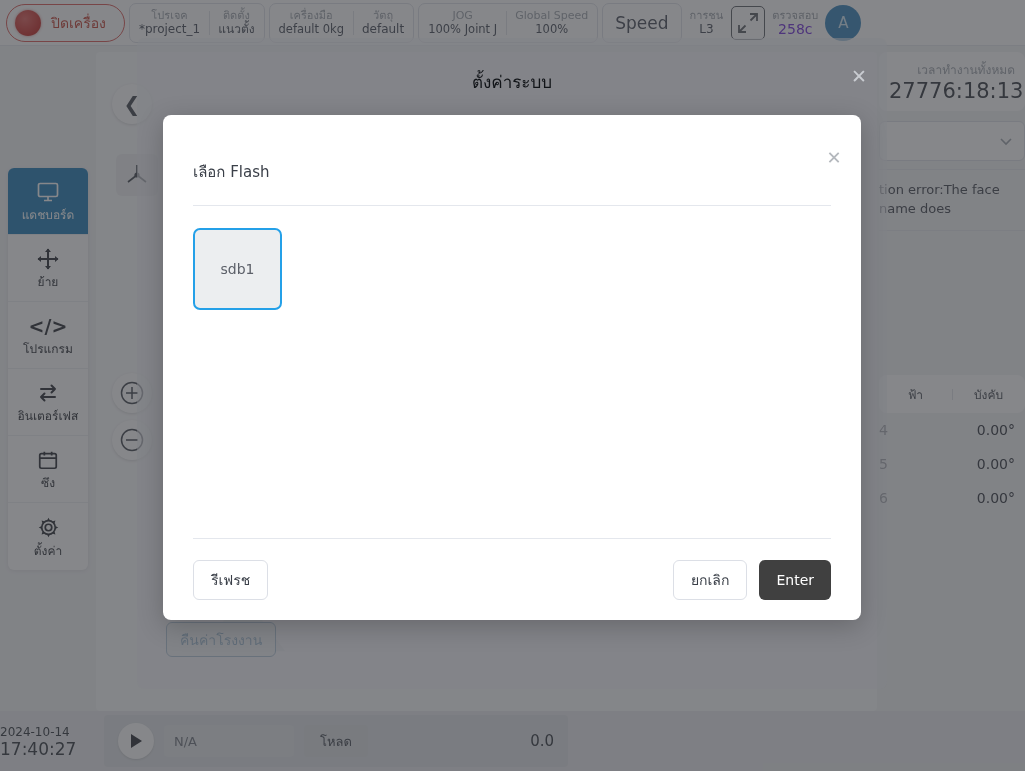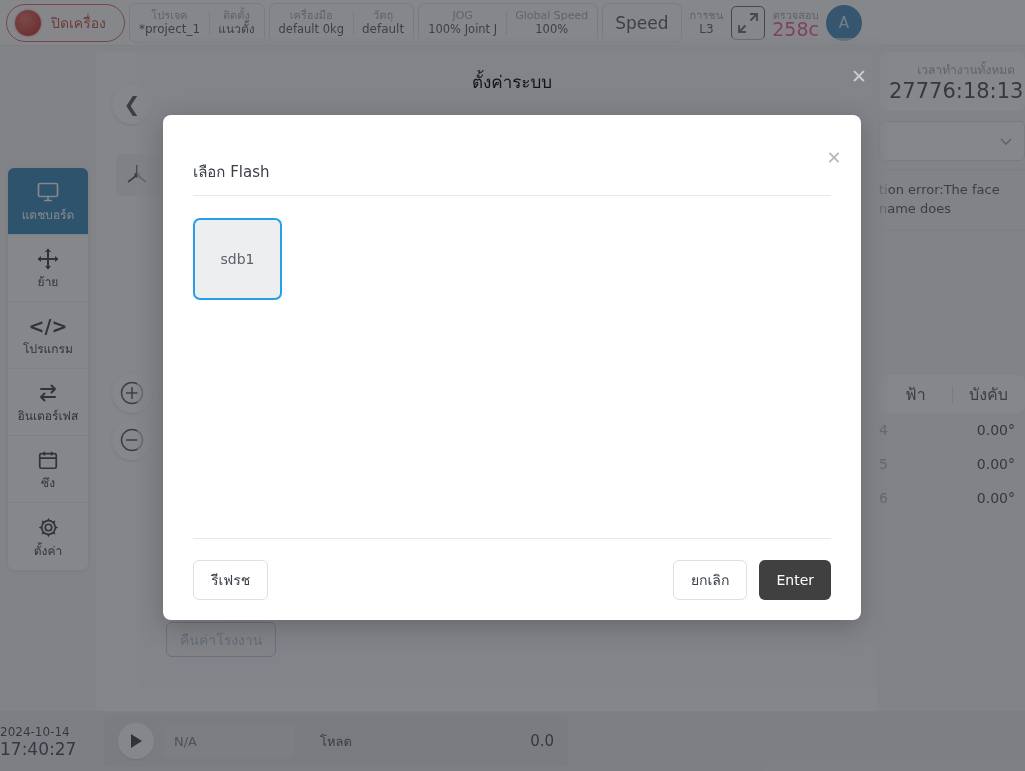--- a/index.html
+++ b/index.html
@@ -64,21 +64,21 @@
   .expand-ico {
     width: 34px; height: 34px; border: 1.6px solid #55595f; border-radius: 5px;
     position: relative; flex: none;
   }
   .expand-ico svg { position: absolute; left: 3px; top: 3px; }
   .check-box {
     display: flex; flex-direction: column; align-items: center; justify-content: center;
     padding: 0 3px;
   }
   .check-box .tc-top { font-size: 11px; }
-  .check-box .tc-bot { font-size: 19px; color: #ec4899; }
+  .check-box .tc-bot { font-size: 14px; color: #6d28d9; }
   .avatar {
     width: 36px; height: 36px; border-radius: 50%;
     background: #2d7fb8; color: #cfe6f5; font-size: 15px;
     display: flex; align-items: center; justify-content: center; flex: none;
   }
 
   
   .sidebar {
     position: absolute; left: 8px; top: 168px; width: 80px;
     background: #ffffff; border-radius: 6px; overflow: hidden;
@@ -136,21 +136,21 @@
     justify-content: flex-end; padding-right: 10px; margin-bottom: 8px;
     color: #9aa0a8;
   }
   .rerr {
     font-size: 13px; color: #3b4049; line-height: 19px;
     border-top: 1px solid #e4e7ed; border-bottom: 1px solid #e4e7ed;
     padding: 10px 0 12px 0; background: #f2f3f5;
   }
   .rtable-head {
     margin-top: 144px; background: #ffffff; border-radius: 8px;
-    height: 38px; display: flex; align-items: center; font-size: 16px;
+    height: 38px; display: flex; align-items: center; font-size: 12px;
     color: #3b4049;
   }
   .rth { flex: 1; text-align: center; position: relative; }
   .rth + .rth::before {
     content: ""; position: absolute; left: 0; top: 4px; bottom: 4px;
     width: 1px; background: #dfe2e6;
   }
   .rrow {
     height: 34px; display: flex; align-items: center;
     font-size: 14px; color: #2b3038;
@@ -215,21 +215,21 @@
     box-shadow: 0 6px 26px rgba(0,0,0,.22);
     display: flex; flex-direction: column;
   }
   .inner-close {
     position: absolute; right: 16px; top: 32px; width: 22px; height: 22px;
     display: flex; align-items: center; justify-content: center;
     color: #b4b8bd; font-size: 18px; line-height: 1;
   }
   .inner-body { flex: 1; padding: 45px 30px 0 30px; display: flex; flex-direction: column; }
   .inner-heading {
-    font-size: 15px; color: #3b4049; padding-bottom: 11px;
+    font-size: 15px; color: #3b4049; padding-bottom: 21px;
     border-bottom: 1px solid #e4e7ed;
   }
   .flash-grid { padding-top: 22px; display: flex; flex-wrap: wrap; gap: 16px; }
   .flash-card {
     width: 89px; height: 82px; border: 2px solid #24a0e8; border-radius: 7px;
     background: #eceef0; display: flex; align-items: center; justify-content: center;
     font-size: 14px; color: #5c6069;
   }
   .inner-footer {
     height: 82px; margin: 0 30px; border-top: 1px solid #e4e7ed;

